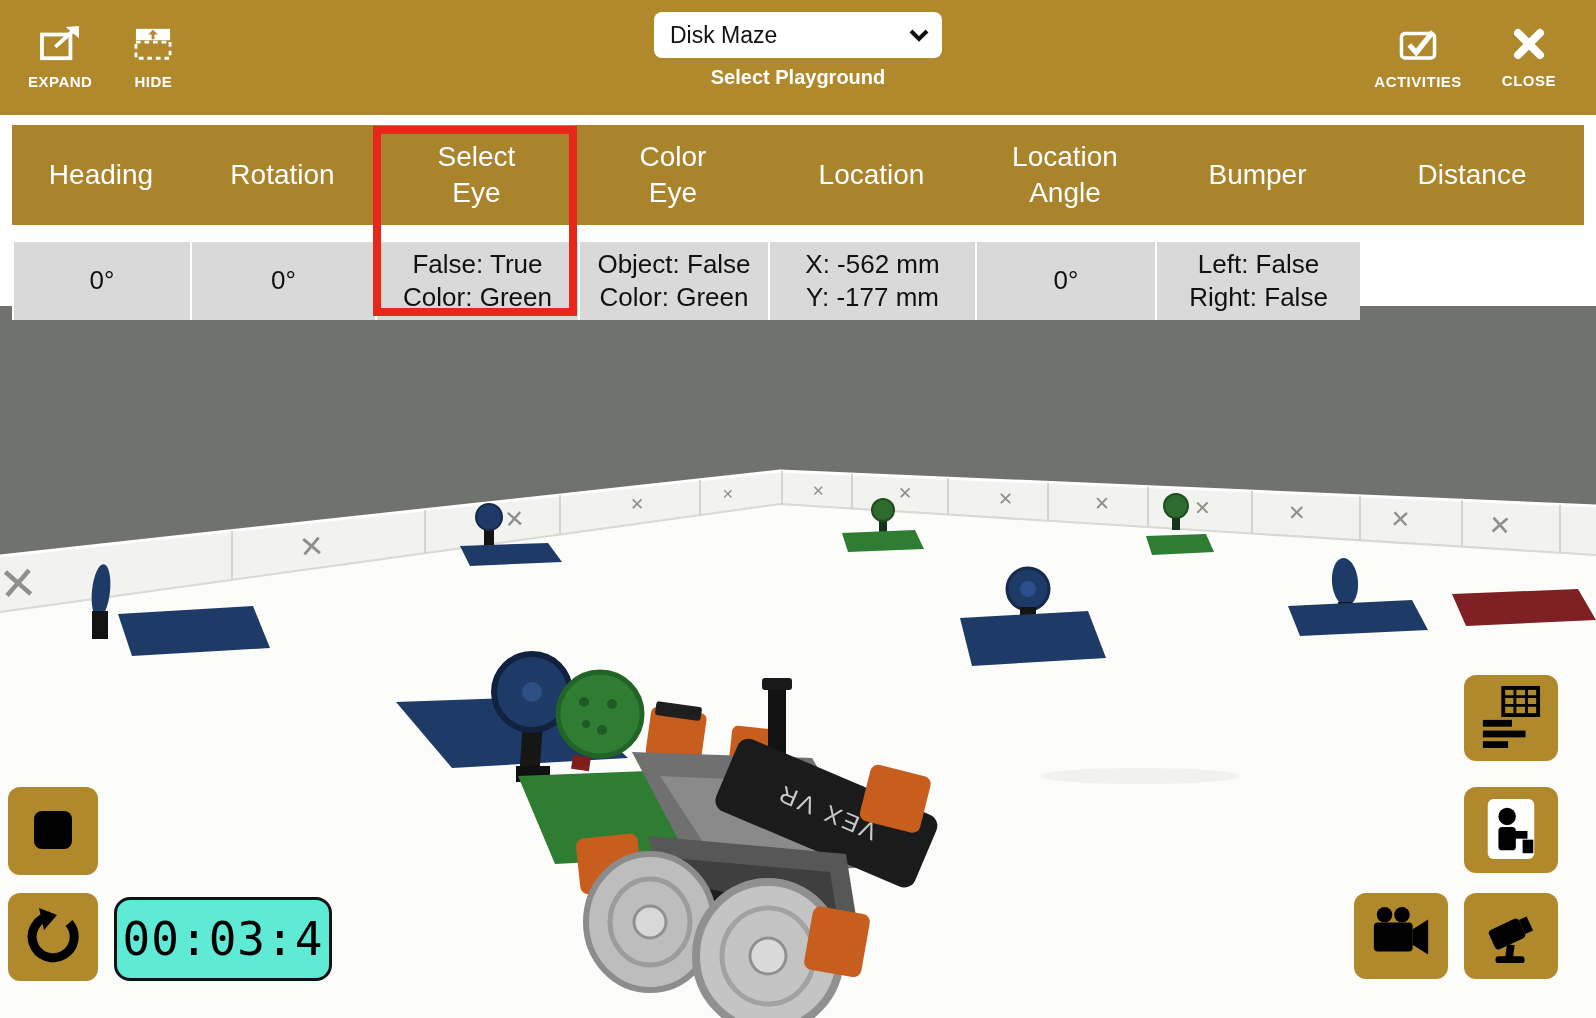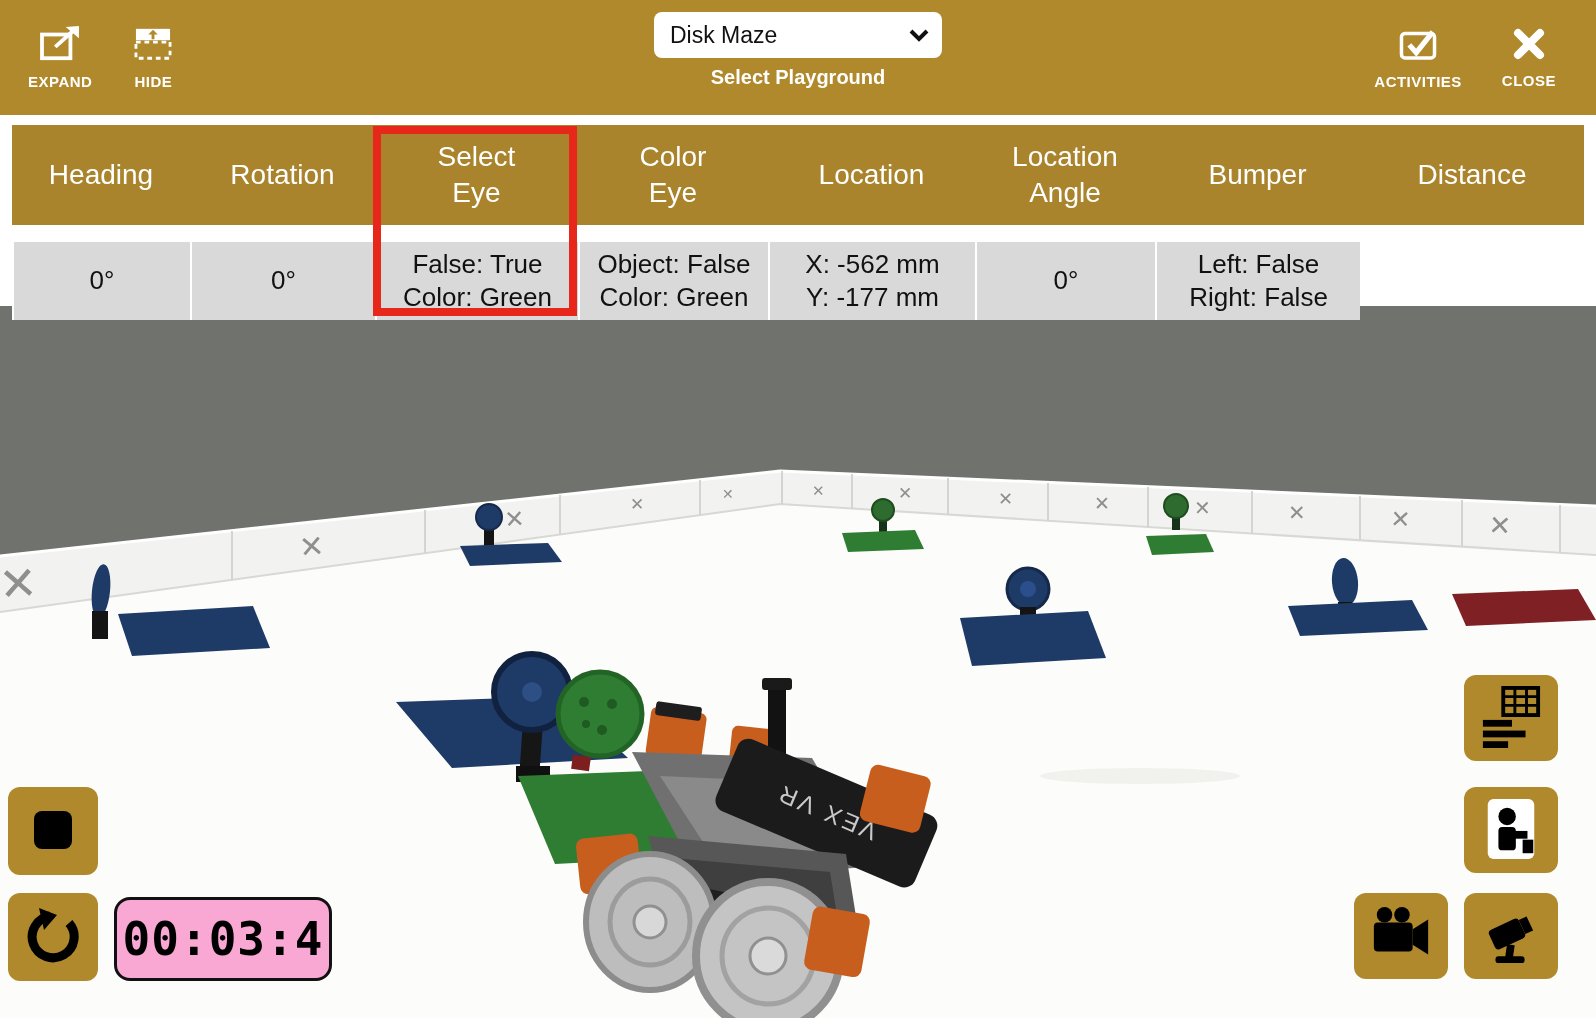--- a/index.html
+++ b/index.html
@@ -43,23 +43,23 @@
 
   
   .sq-btn{position:absolute;width:94px;height:86px;background:#B0892C;border:none;border-radius:12px;
           display:flex;align-items:center;justify-content:center;cursor:pointer;z-index:30;}
   .btn-stop{left:8px;top:787px;width:90px;height:88px;}
   .btn-reset{left:8px;top:893px;width:90px;height:88px;}
   .btn-grid{left:1464px;top:675px;}
   .btn-view{left:1464px;top:787px;}
   .btn-cam{left:1354px;top:893px;}
   .btn-proj{left:1464px;top:893px;}
-  .timer{position:absolute;left:114px;top:897px;width:218px;height:84px;background:#f9a8d4;
+  .timer{position:absolute;left:114px;top:897px;width:218px;height:84px;background:#5eead4;
          border:3px solid #111;border-radius:16px;display:flex;align-items:center;justify-content:center;
-         font-family:"DejaVu Sans Mono",monospace;font-size:46px;font-weight:bold;color:#000;
+         font-family:"DejaVu Sans Mono",monospace;font-size:46px;font-weight:normal;color:#000;
          letter-spacing:1px;z-index:30;box-sizing:border-box;}
 </style>
 </head>
 <body>
 
 <div class="app">
 
   <header class="topbar">
     <div class="tb-left">
       <button class="tb-btn">

